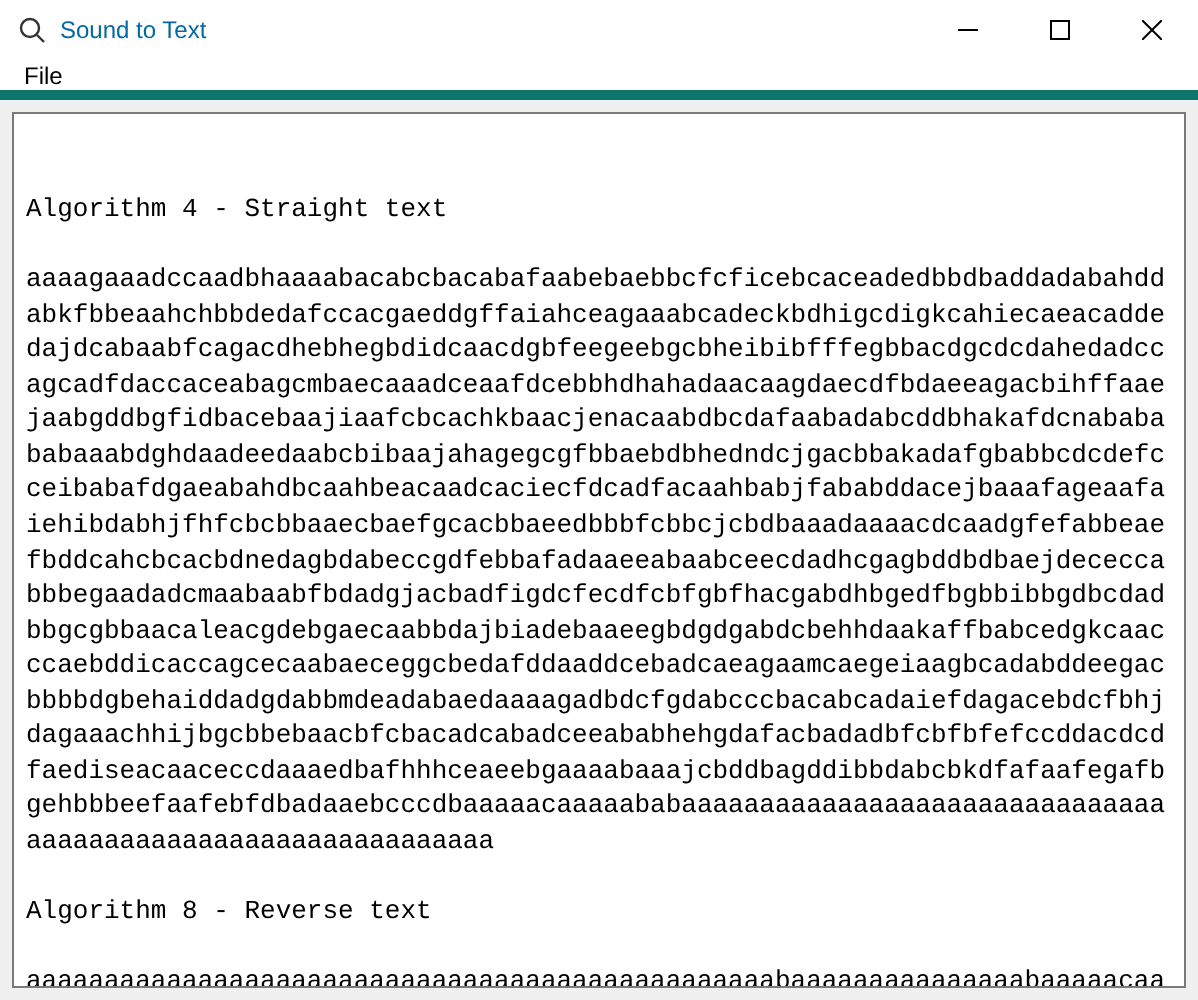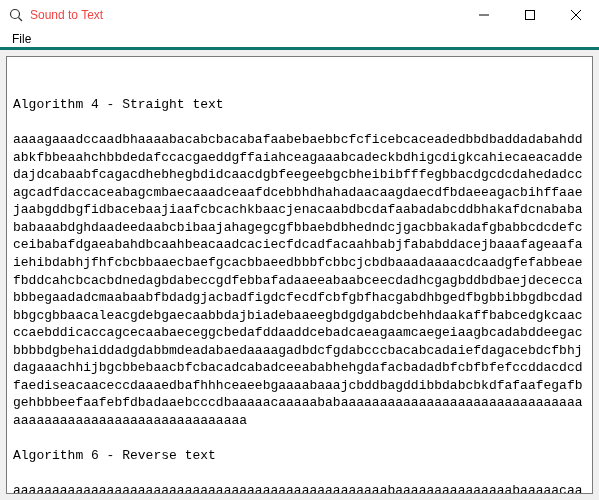--- a/index.html
+++ b/index.html
@@ -16,21 +16,21 @@
       display: flex;
       flex-direction: column;
     }
     .titlebar {
       height: 30px;
       display: flex;
       align-items: center;
       padding-left: 8px;
       background: #ffffff;
       font-size: 12px;
-      color: #ef4444;
+      color: #0369a1;
     }
     .titlebar-icon {
       width: 16px;
       height: 16px;
       margin-right: 6px;
       display: flex;
       align-items: center;
       justify-content: center;
     }
     .titlebar-title {
@@ -53,21 +53,21 @@
       font-size: 10px;
       color: #000000;
     }
     .menubar {
       height: 20px;
       display: flex;
       align-items: center;
       padding-left: 6px;
       font-size: 12px;
       background: #ffffff;
-      border-bottom: 3px solid #0f766e;
+      border-bottom: 5px solid #0f766e;
     }
     .menu-item {
       padding: 2px 6px;
       cursor: default;
     }
     .content-wrapper {
       flex: 1;
       padding: 6px;
       background: #f0f0f0;
       overflow: hidden;
@@ -143,17 +143,17 @@
 <div class="menubar">
   <div class="menu-item">File</div>
 </div>
 
 <div class="content-wrapper">
   <div class="text-area">
     <div class="text-content"><span>Algorithm 4 - Straight text</span>
 
 <span>aaaagaaadccaadbhaaaabacabcbacabafaabebaebbcfcficebcaceadedbbdbaddadabahddabkfbbeaahchbbdedafccacgaeddgffaiahceagaaabcadeckbdhigcdigkcahiecaeacaddedajdcabaabfcagacdhebhegbdidcaacdgbfeegeebgcbheibibfffegbbacdgcdcdahedadccagcadfdaccaceabagcmbaecaaadceaafdcebbhdhahadaacaagdaecdfbdaeeagacbihffaaejaabgddbgfidbacebaajiaafcbcachkbaacjenacaabdbcdafaabadabcddbhakafdcnababababaaabdghdaadeedaabcbibaajahagegcgfbbaebdbhedndcjgacbbakadafgbabbcdcdefcceibabafdgaeabahdbcaahbeacaadcaciecfdcadfacaahbabjfababddacejbaaafageaafaiehibdabhjfhfcbcbbaaecbaefgcacbbaeedbbbfcbbcjcbdbaaadaaaacdcaadgfefabbeaefbddcahcbcacbdnedagbdabeccgdfebbafadaaeeabaabceecdadhcgagbddbdbaejdececcabbbegaadadcmaabaabfbdadgjacbadfigdcfecdfcbfgbfhacgabdhbgedfbgbbibbgdbcdadbbgcgbbaacaleacgdebgaecaabbdajbiadebaaeegbdgdgabdcbehhdaakaffbabcedgkcaacccaebddicaccagcecaabaeceggcbedafddaaddcebadcaeagaamcaegeiaagbcadabddeegacbbbbdgbehaiddadgdabbmdeadabaedaaaagadbdcfgdabcccbacabcadaiefdagacebdcfbhjdagaaachhijbgcbbebaacbfcbacadcabadceeababhehgdafacbadadbfcbfbfefccddacdcdfaediseacaaceccdaaaedbafhhhceaeebgaaaabaaajcbddbagddibbdabcbkdfafaafegafbgehbbbeefaafebfdbadaaebcccdbaaaaacaaaaababaaaaaaaaaaaaaaaaaaaaaaaaaaaaaaaaaaaaaaaaaaaaaaaaaaaaaaaaaaaaa</span>
 
-<span>Algorithm 6 - Reverse text</span>
+<span>Algorithm 8 - Reverse text</span>
 
 <span>aaaaaaaaaaaaaaaaaaaaaaaaaaaaaaaaaaaaaaaaaaaaaaaabaaaaaaaaaaaaaaabaaaaacaaaaabdcccbeaadabdbefaafeebbbhegbfagefaafafdkbcbadbbiddgabddbcjaaab</span></div>
   </div>
 </div>
 
 </body></html>

